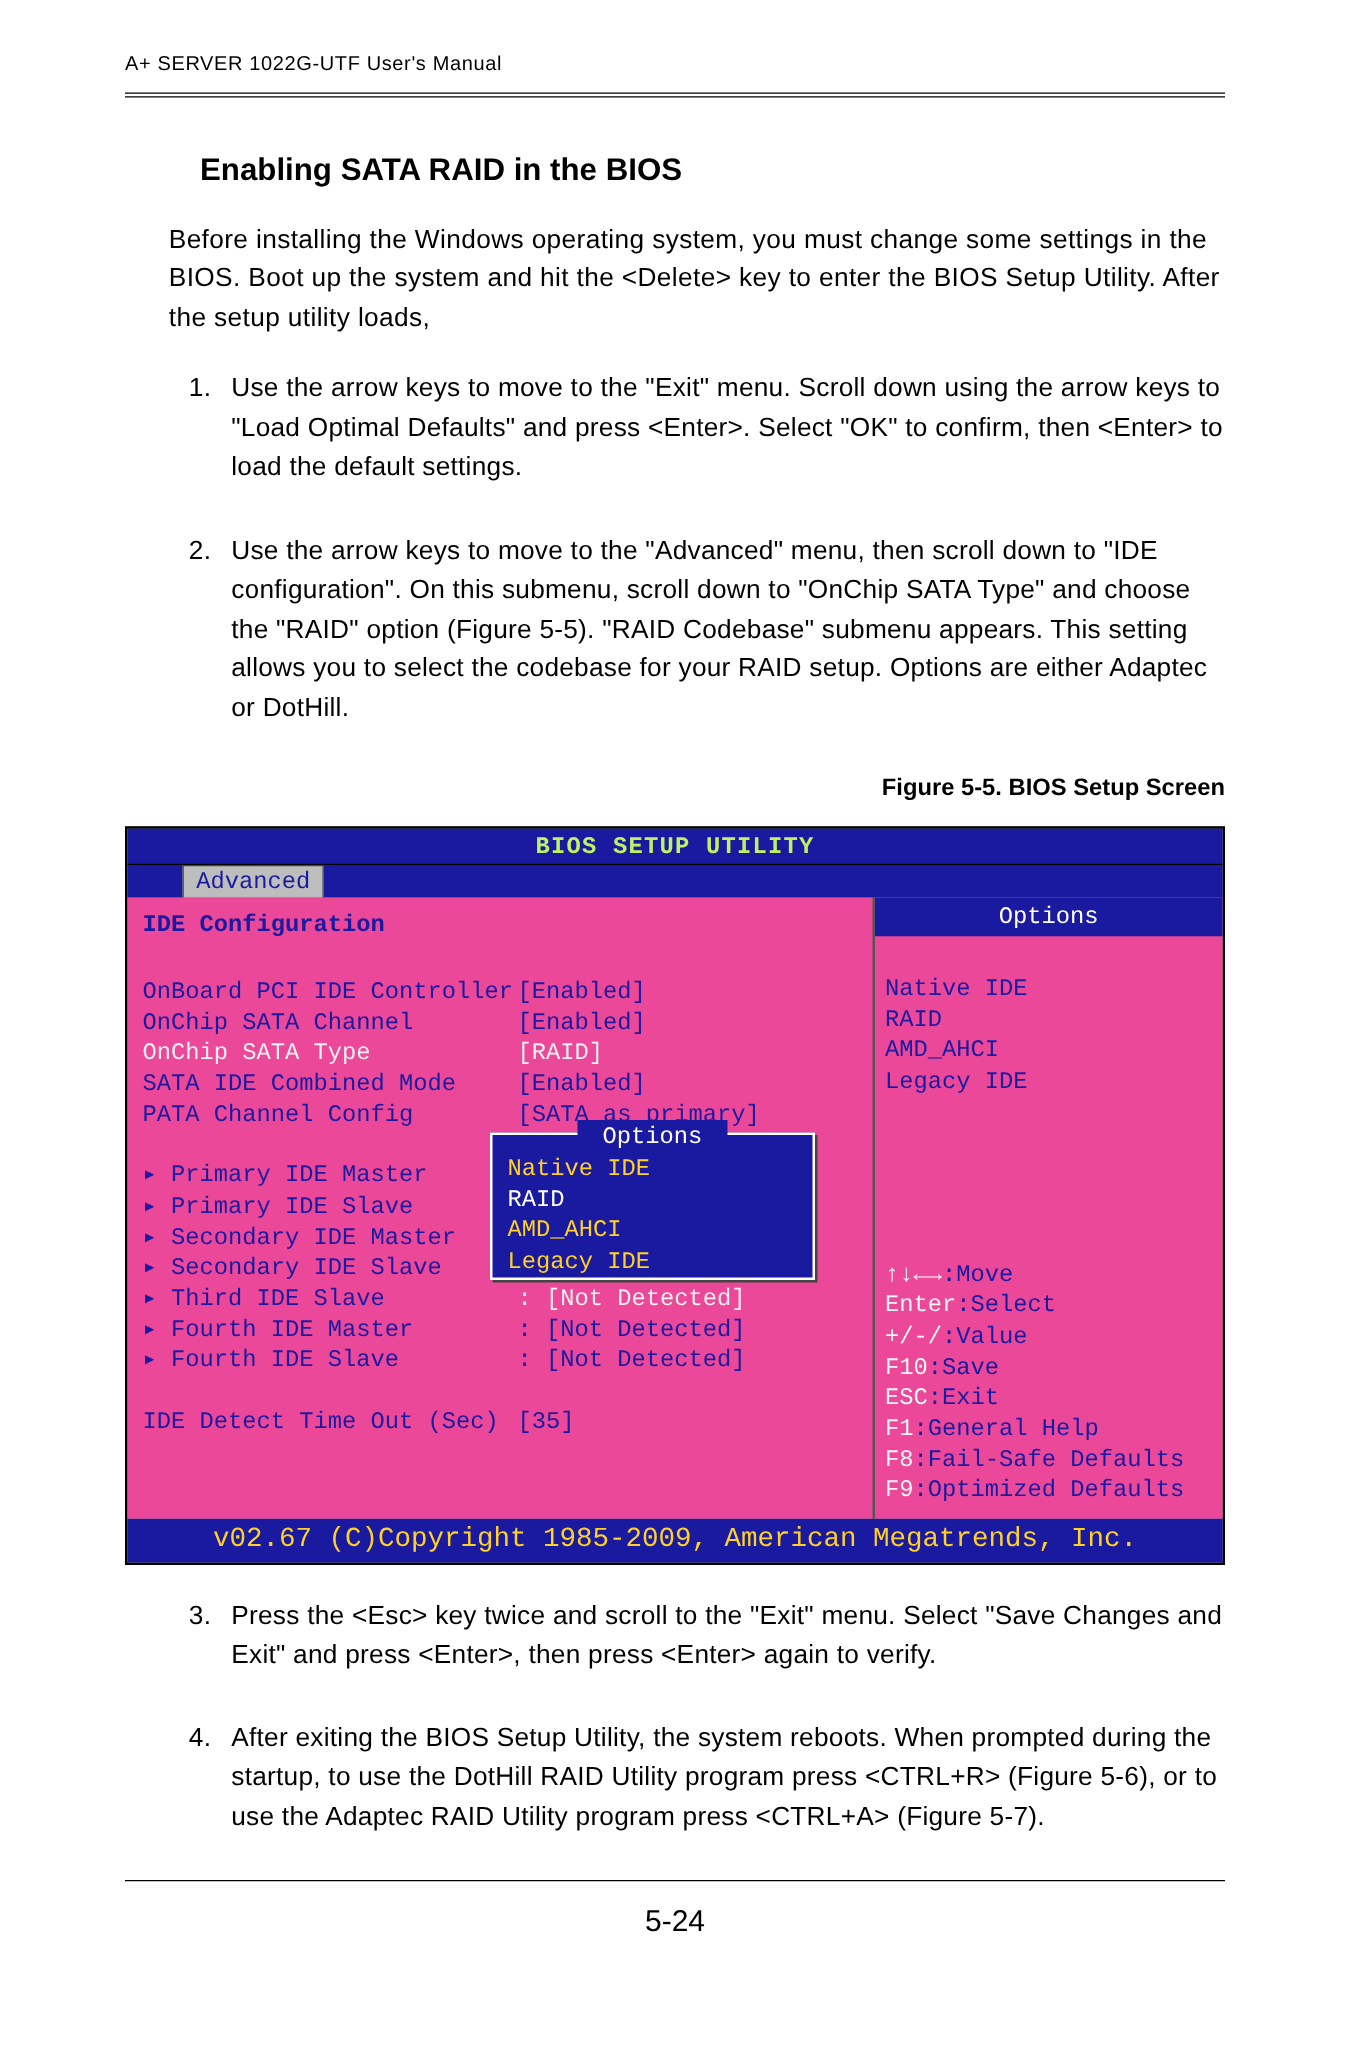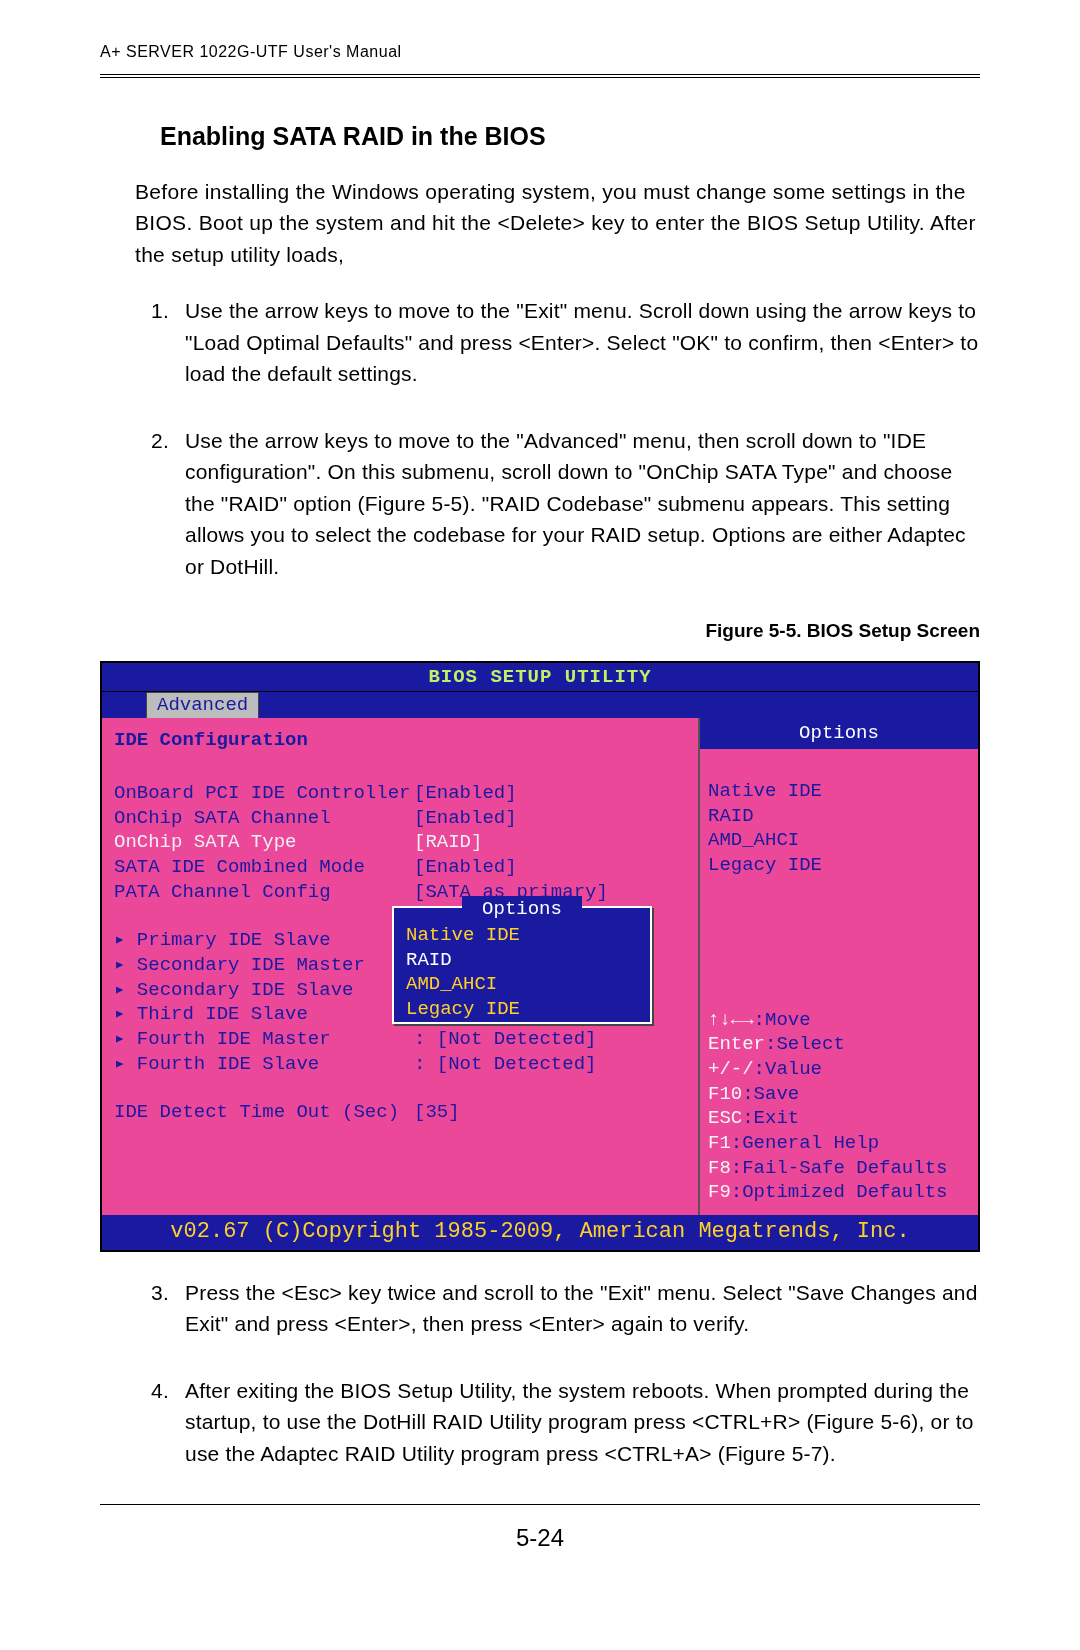--- a/index.html
+++ b/index.html
@@ -221,20 +221,21 @@
         <span class="bios-value">[Enabled]</span>
       </div>
       <div class="bios-row">
         <span class="bios-label">PATA Channel Config</span>
         <span class="bios-value">[SATA as primary]</span>
       </div>
 
       <div class="blank-row"></div>
 
       <div class="bios-row">
+        <span class="bios-label tri">Primary IDE Master</span>
         <span class="bios-value"></span>
       </div>
       <div class="bios-row">
         <span class="bios-label tri">Primary IDE Slave</span>
         <span class="bios-value"></span>
       </div>
       <div class="bios-row">
         <span class="bios-label tri">Secondary IDE Master</span>
         <span class="bios-value"></span>
       </div>

